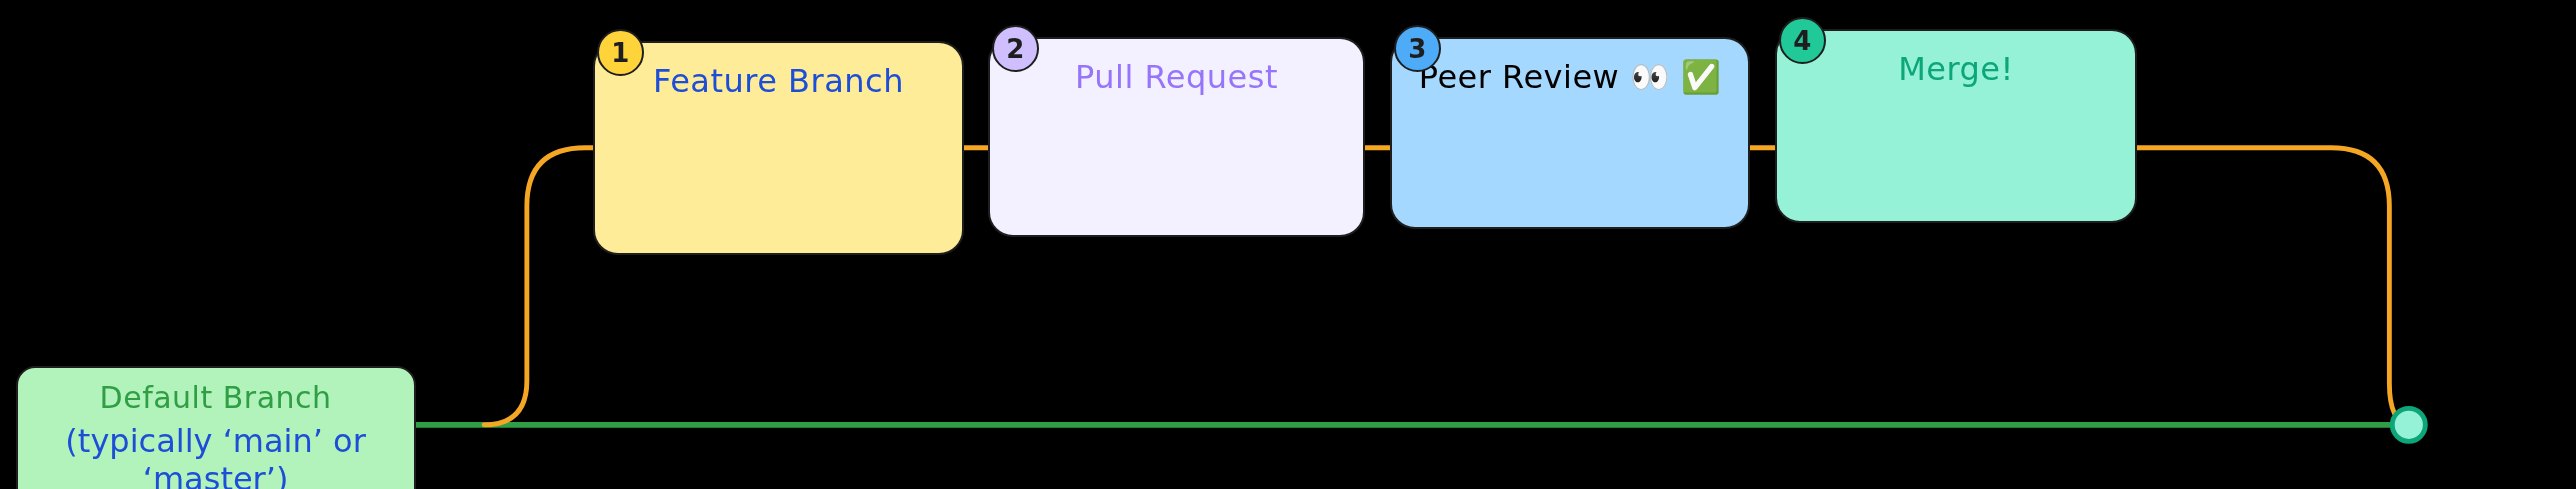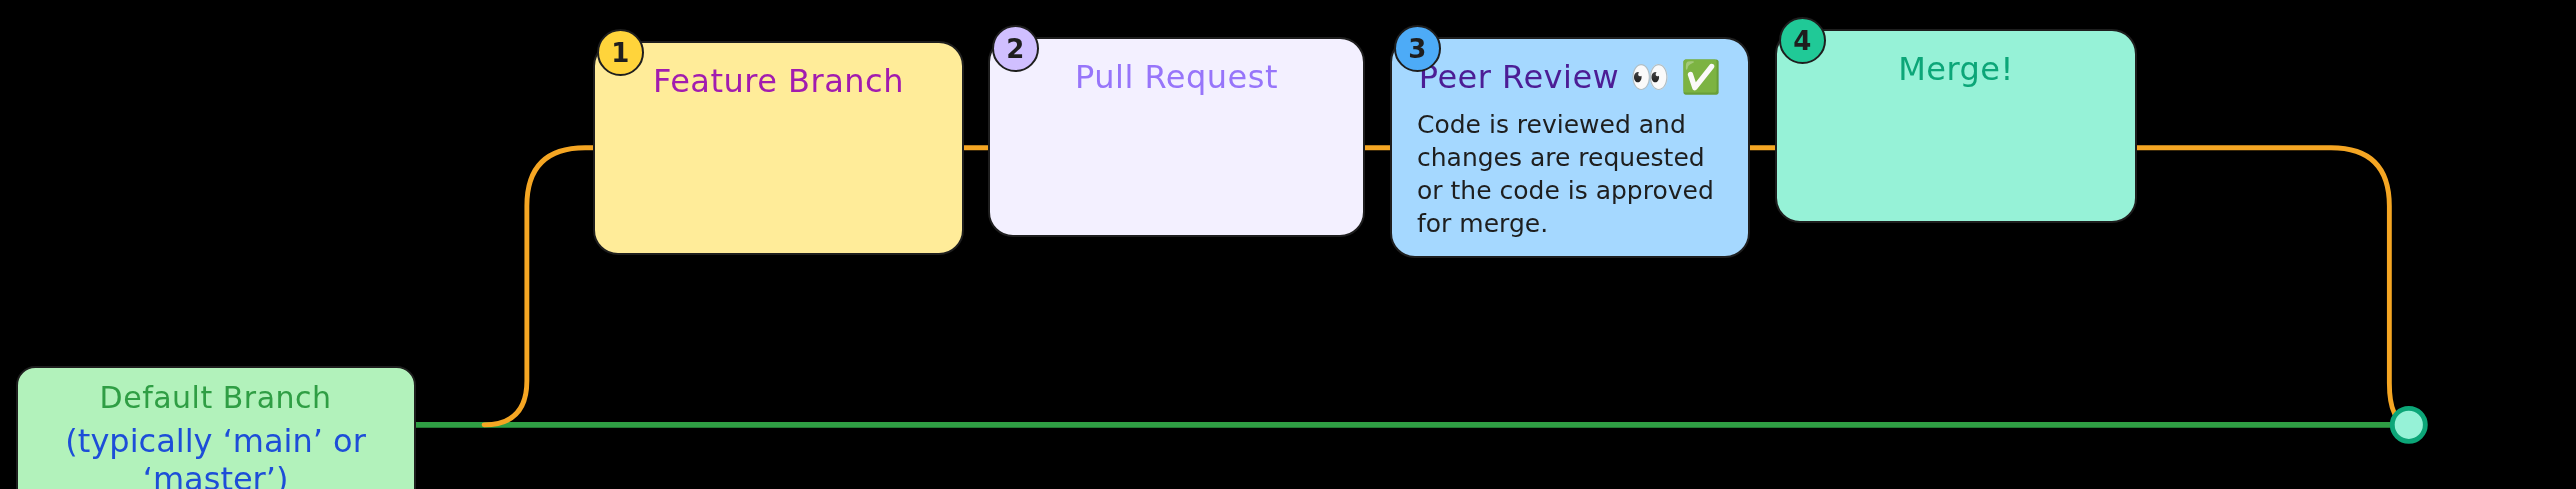--- a/index.html
+++ b/index.html
@@ -42,29 +42,29 @@
     display: flex;
     align-items: center;
     justify-content: center;
     font-size: 26px;
     font-weight: bold;
     color: #1e1e1e;
     box-sizing: border-box;
   }
 
   .step-1 { left: 593px;  top: 41px; width: 371px; min-height: 214px; background: #ffec99; }
-  .step-1 .step-title { color: #a21caf; }
+  .step-1 .step-title { color: #1d4ed8; }
   .step-1 .badge { background: #ffd43b; }
 
   .step-2 { left: 988px; top: 37px; width: 377px; min-height: 200px; background: #f3f0ff; }
   .step-2 .step-title { color: #9775fa; }
   .step-2 .badge { background: #d0bfff; }
 
   .step-3 { left: 1390px; top: 37px; width: 360px; min-height: 192px; background: #a5d8ff; }
-  .step-3 .step-title { color: #4c1d95; }
+  .step-3 .step-title { color: #000000; }
   .step-3 .badge { background: #4dabf7; }
 
   .step-4 { left: 1775px; top: 29px; width: 362px; min-height: 194px; background: #96f2d7; }
   .step-4 .step-title { color: #0ca678; }
   .step-4 .badge { background: #20c997; }
 
   .default-card {
     position: absolute;
     left: 15.6px;
     top: 366px;
@@ -111,21 +111,20 @@
   </div>
 
   <div class="card step-2">
     <div class="badge">2</div>
     <div class="step-title">Pull Request</div>
   </div>
 
   <div class="card step-3">
     <div class="badge">3</div>
     <div class="step-title">Peer Review 👀 ✅</div>
-    <div class="step-body">Code is reviewed and changes are requested or the code is approved for merge.</div>
   </div>
 
   <div class="card step-4">
     <div class="badge">4</div>
     <div class="step-title">Merge!</div>
   </div>
 
 </div>
 
 

